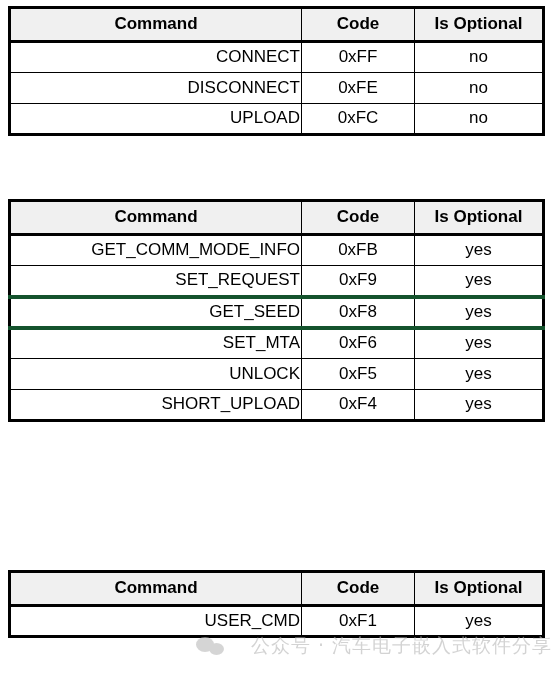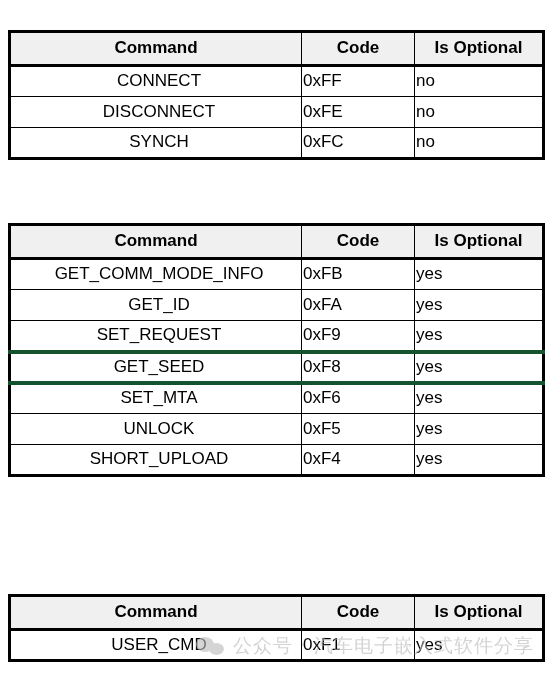--- a/index.html
+++ b/index.html
@@ -22,21 +22,20 @@
   }
 
   .cmd-table {
     position: absolute;
     left: 8px;
     width: 534px;
     border-collapse: collapse;
     border: 3px solid #000000;
     table-layout: fixed;
     background: #ffffff;
-    margin-top: 24px;
   }
 
   .cmd-table col.c-command { width: 292px; }
   .cmd-table col.c-code    { width: 113px; }
   .cmd-table col.c-opt     { width: 129px; }
 
   .cmd-table th,
   .cmd-table td {
     border: 1px solid #000000;
     height: 31px;
@@ -54,45 +53,46 @@
     border-bottom: 3px solid #000000;
     font-size: 17px;
   }
 
   .cmd-table tbody td {
     background: #ffffff;
     font-weight: normal;
   }
 
   td.cell-command {
-    text-align: center;
+    text-align: right;
     padding-left: 7px;
   }
   td.cell-code,
   td.cell-optional {
+    text-align: center;
   }
 
   
   tr.group-start > td {
     border-top: 4px solid #14532d;
   }
 
   
   #table-1 { top: 6px; }
   #table-2 { top: 199px; }
   #table-3 { top: 570px; }
 
   
   .watermark {
     position: absolute;
     left: 196px;
     top: 633px;
     display: flex;
     align-items: center;
-    gap: 7px;
+    gap: 25px;
     pointer-events: none;
     opacity: 0.62;
     z-index: 5;
   }
   .watermark-text {
     font-size: 19px;
     color: #b9b9b9;
     letter-spacing: 1px;
     white-space: nowrap;
     font-family: "DejaVu Sans", sans-serif;
@@ -141,21 +141,21 @@
           <td class="cell-command">CONNECT</td>
           <td class="cell-code">0xFF</td>
           <td class="cell-optional">no</td>
         </tr>
         <tr>
           <td class="cell-command">DISCONNECT</td>
           <td class="cell-code">0xFE</td>
           <td class="cell-optional">no</td>
         </tr>
         <tr>
-          <td class="cell-command">SYNCH</td>
+          <td class="cell-command">UPLOAD</td>
           <td class="cell-code">0xFC</td>
           <td class="cell-optional">no</td>
         </tr>
       </tbody>
     </table>
     <table class="cmd-table" id="table-2">
       <colgroup>
         <col class="c-command">
         <col class="c-code">
         <col class="c-opt">
@@ -164,25 +164,20 @@
         <tr>
           <th>Command</th>
           <th>Code</th>
           <th>Is Optional</th>
         </tr>
       </thead>
       <tbody>
         <tr>
           <td class="cell-command">GET_COMM_MODE_INFO</td>
           <td class="cell-code">0xFB</td>
-          <td class="cell-optional">yes</td>
-        </tr>
-        <tr>
-          <td class="cell-command">GET_ID</td>
-          <td class="cell-code">0xFA</td>
           <td class="cell-optional">yes</td>
         </tr>
         <tr>
           <td class="cell-command">SET_REQUEST</td>
           <td class="cell-code">0xF9</td>
           <td class="cell-optional">yes</td>
         </tr>
         <tr class="group-start">
           <td class="cell-command">GET_SEED</td>
           <td class="cell-code">0xF8</td>

